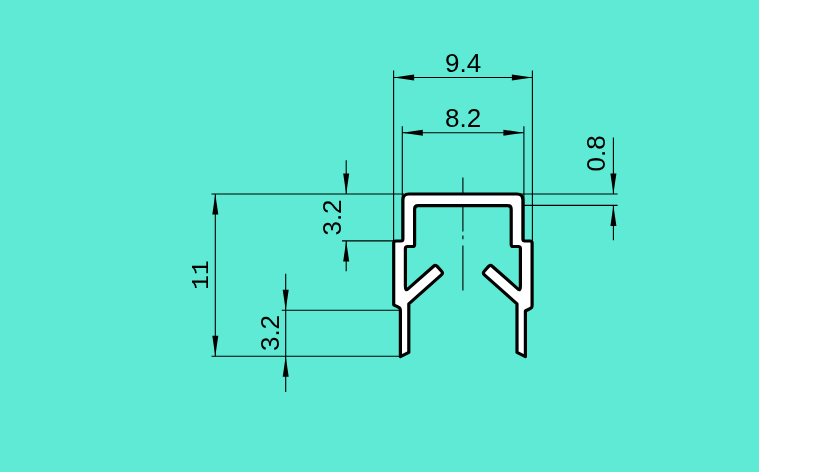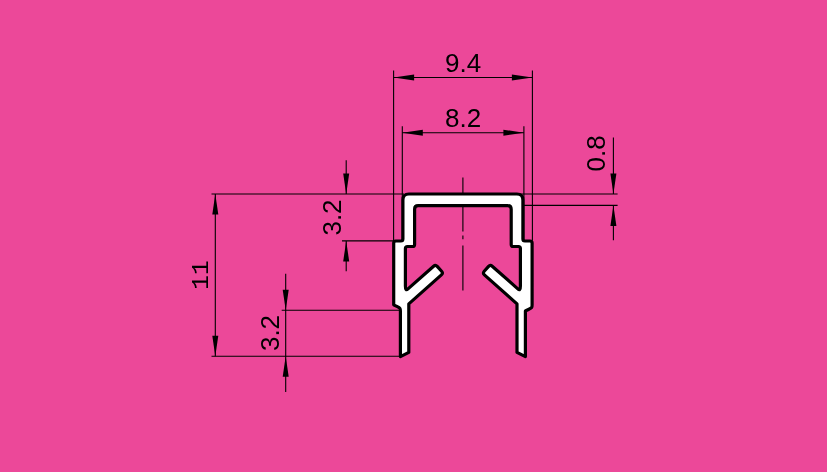--- a/index.html
+++ b/index.html
@@ -1,16 +1,16 @@
 <!DOCTYPE html>
 <html><head>
 <meta charset="utf-8">
 <style>
 html,body{margin:0;padding:0;background:#ffffff;}
-#page{position:relative;width:827px;height:472px;background:#ec4899;overflow:hidden;}
+#page{position:relative;width:759px;height:472px;background:#5eead4;overflow:hidden;}
 svg{position:absolute;left:0;top:0;}
 text{font-family:"Liberation Sans",sans-serif;font-size:26px;fill:#000;}
 </style>
 </head>
 <body>
 <div id="page">
 <svg width="827" height="472" viewBox="0 0 827 472">
 <defs>
 <path id="arr" d="M0,0 L-20.5,3.0 L-20.5,-3.0 Z" fill="#000"></path>
 </defs>

